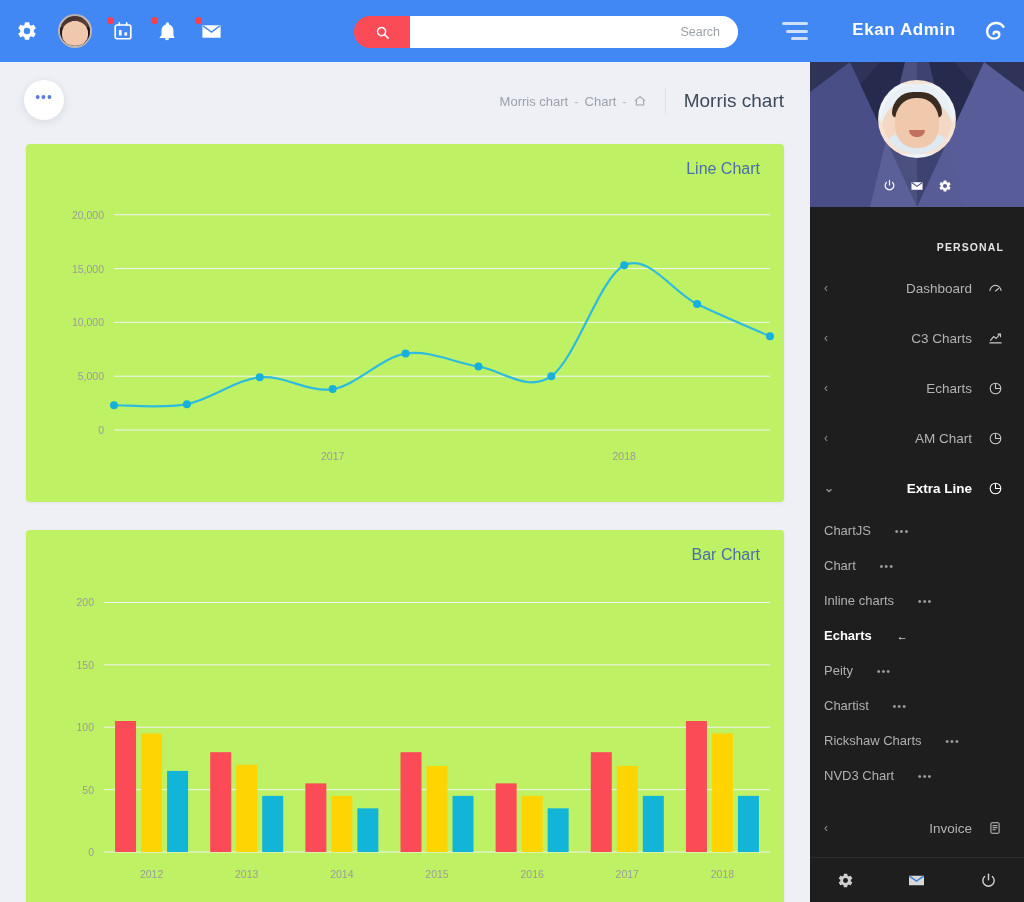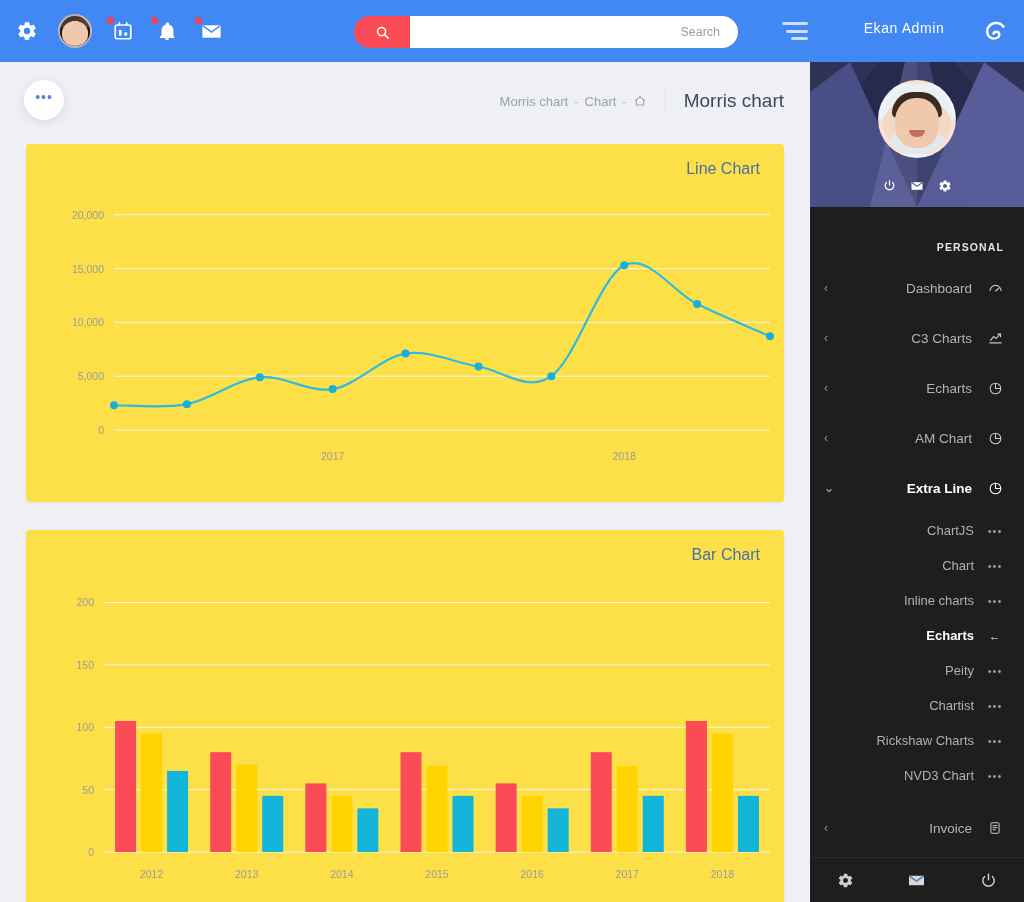--- a/index.html
+++ b/index.html
@@ -70,21 +70,21 @@
     width: 26px; height: 18px; cursor: pointer;
     display: flex; flex-direction: column; align-items: flex-end; justify-content: space-between;
   }
   .ham i { display:block; height: 3px; background: #cfe0fd; border-radius: 2px; }
   .ham i:nth-child(1){ width: 26px; }
   .ham i:nth-child(2){ width: 22px; }
   .ham i:nth-child(3){ width: 17px; }
 
   .brand {
     position: absolute; left: 840px; top: 20px; width: 128px;
-    color: #fff; font-size: 14px; font-weight: normal; letter-spacing: .6px;
+    color: #fff; font-size: 17px; font-weight: bold; letter-spacing: .6px;
     text-align: center;
   }
   .brand-logo {
     position: absolute; left: 980px; top: 16px; width: 30px; height: 30px;
     color: #fff; cursor: pointer;
   }
 
   
   .main {
     position: absolute; left: 0; top: 62px; width: 810px; height: 840px;
@@ -110,21 +110,21 @@
   }
   .crumbs a { color: #9aa1ad; text-decoration: none; cursor: pointer; }
   .crumbs .sep { color: #b6bcc6; }
   .crumb-home { display: flex; align-items: center; color: #9aa1ad; cursor: pointer; }
   .page-title {
     padding-left: 18px; font-size: 19px; color: #3e4a5b; font-weight: normal;
   }
 
   .card {
     position: absolute; left: 26px; width: 758px;
-    background: #fde047; border-radius: 4px;
+    background: #bef264; border-radius: 4px;
     box-shadow: 0 1px 3px rgba(60,70,100,.07);
   }
   #card-line { top: 82px; height: 358px; }
   #card-bar  { top: 468px; height: 394px; }
   .card-title {
     position: absolute; right: 24px; top: 16px;
     font-size: 16px; color: #4b6ea8; font-weight: normal;
   }
   .plot { position: absolute; left: 0; top: 42px; width: 758px; }
   #plot-line { height: 310px; }
@@ -181,22 +181,22 @@
     color: #b3b3b3; font-size: 13.5px;
   }
   .nav-item .caret { font-size: 12px; color: #8f8f8f; width: 10px; }
   .nav-right { display: flex; align-items: center; gap: 14px; }
   .nav-label { white-space: nowrap; }
   .nav-ico { width: 18px; display: flex; justify-content: center; color: #c9c9c9; }
   .nav-item.active { color: #fff; font-weight: bold; }
   .nav-item.active .nav-ico { color: #fff; }
 
   .sub-item {
-    display: flex; align-items: center; justify-content: flex-end;
-    gap: 12px; padding: 0 20px 0 14px; height: 35px; cursor: pointer;
+    display: flex; align-items: center; 
+    gap: 22px; padding: 0 20px 0 14px; height: 35px; cursor: pointer;
     color: #b0b0b0; font-size: 13px;
   }
   .sub-item .bullets { letter-spacing: 1px; font-size: 11px; color: #9b9b9b; width: 18px; text-align:center; }
   .sub-item.active { color: #fff; font-weight: bold; }
   .sub-item.active .bullets { color: #fff; }
 
   .side-foot {
     position: absolute; left: 0; bottom: 0; width: 214px; height: 45px;
     border-top: 1px solid #2c2c2c; background: #1e1e1e;
     display: flex; align-items: center; justify-content: space-around;

